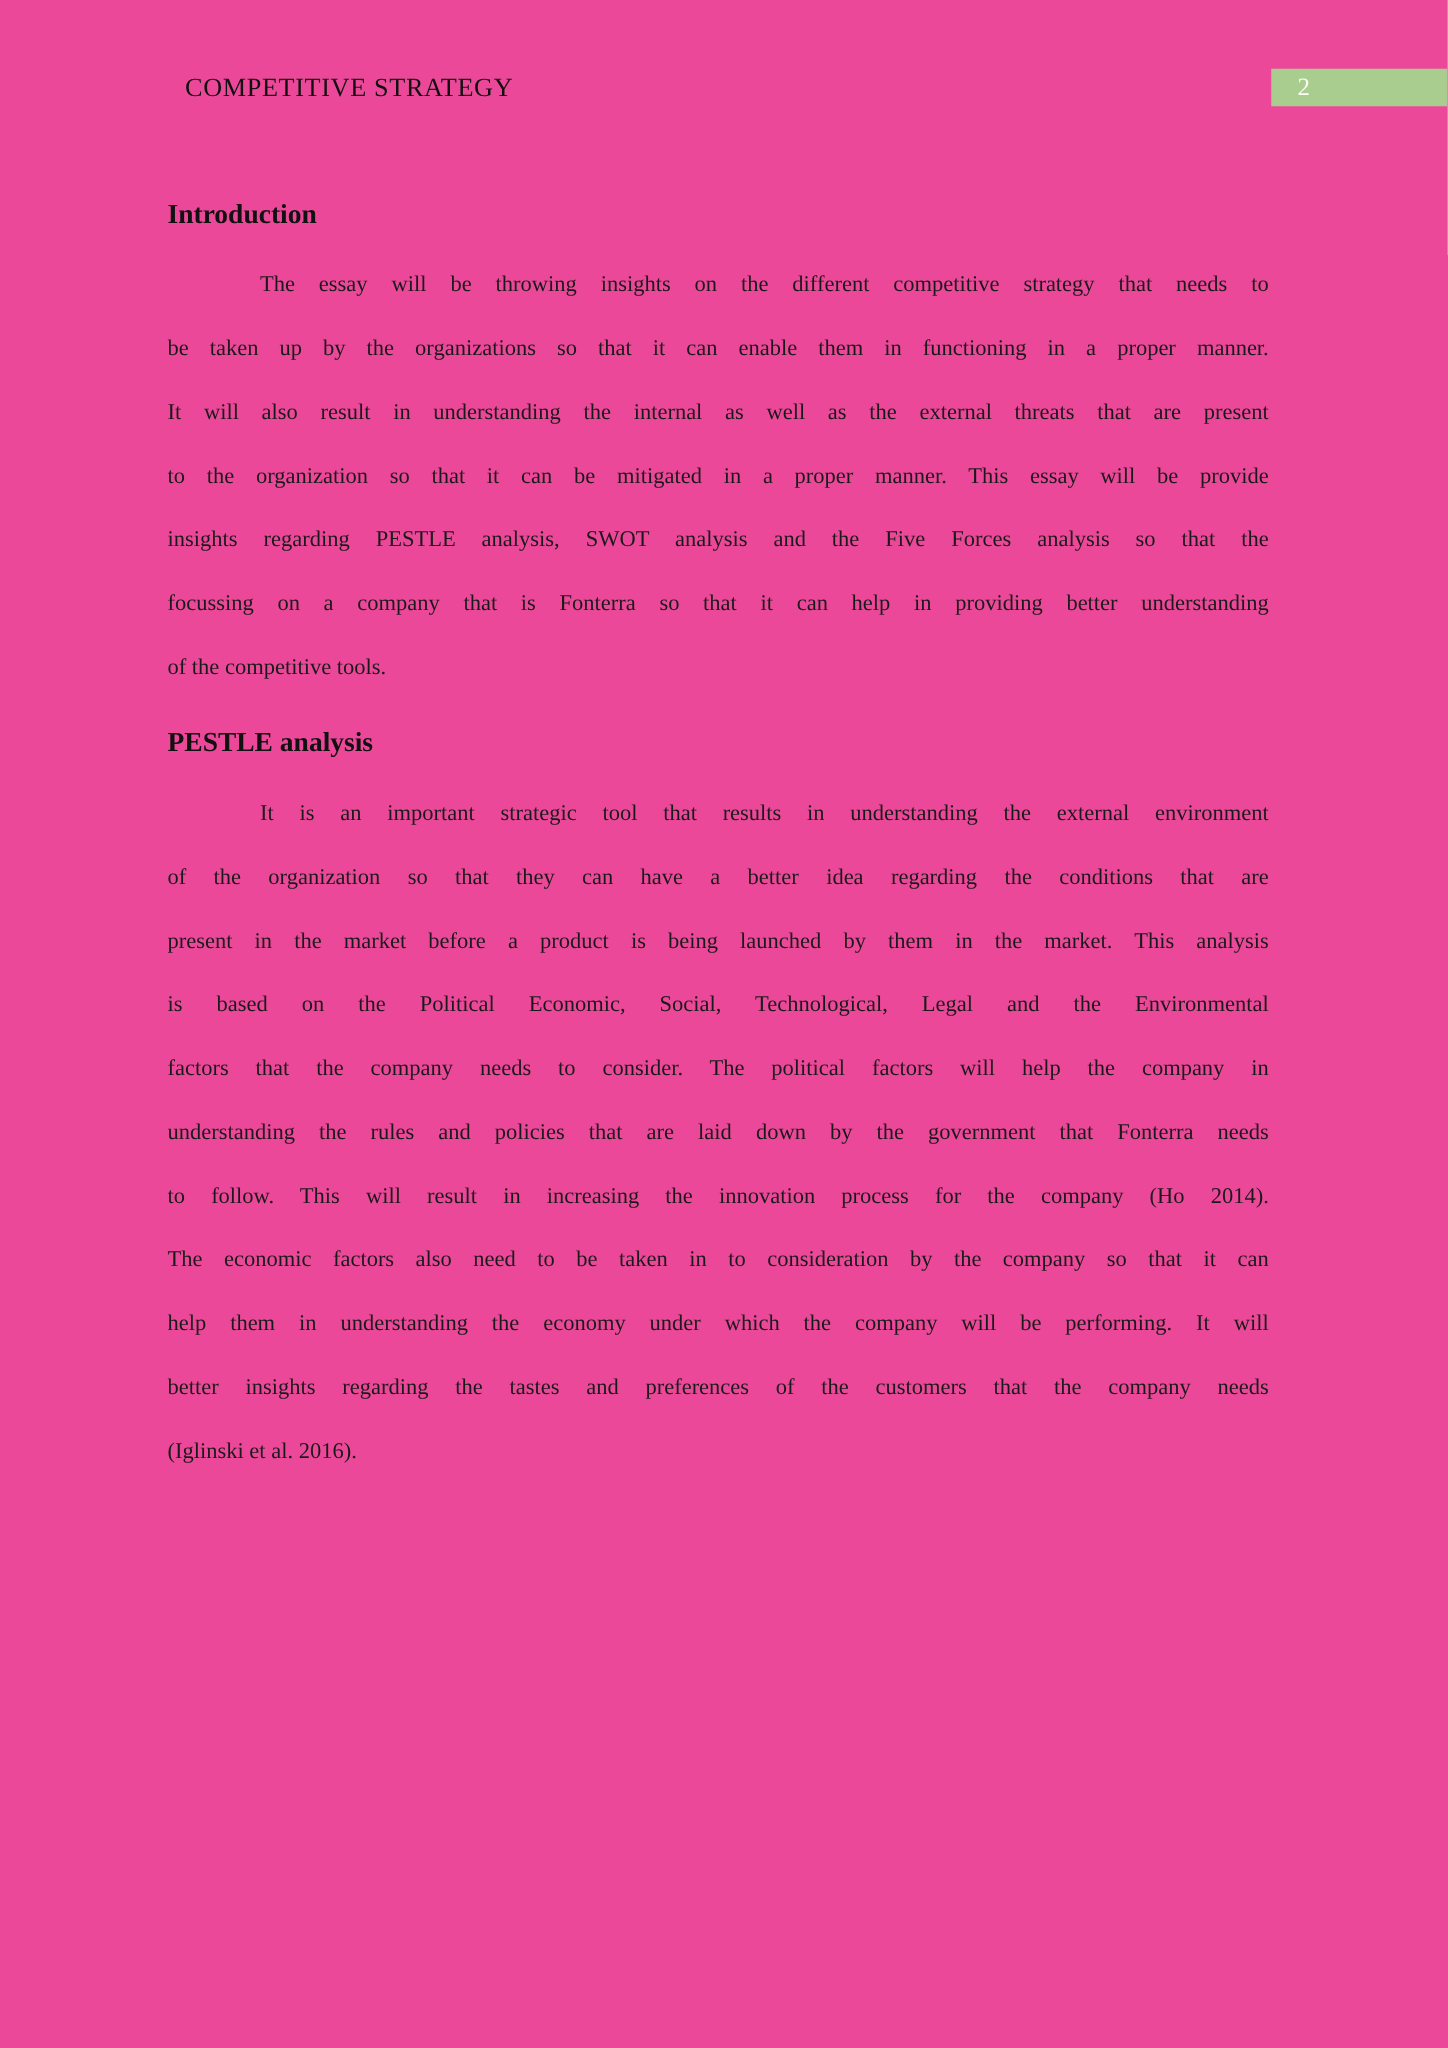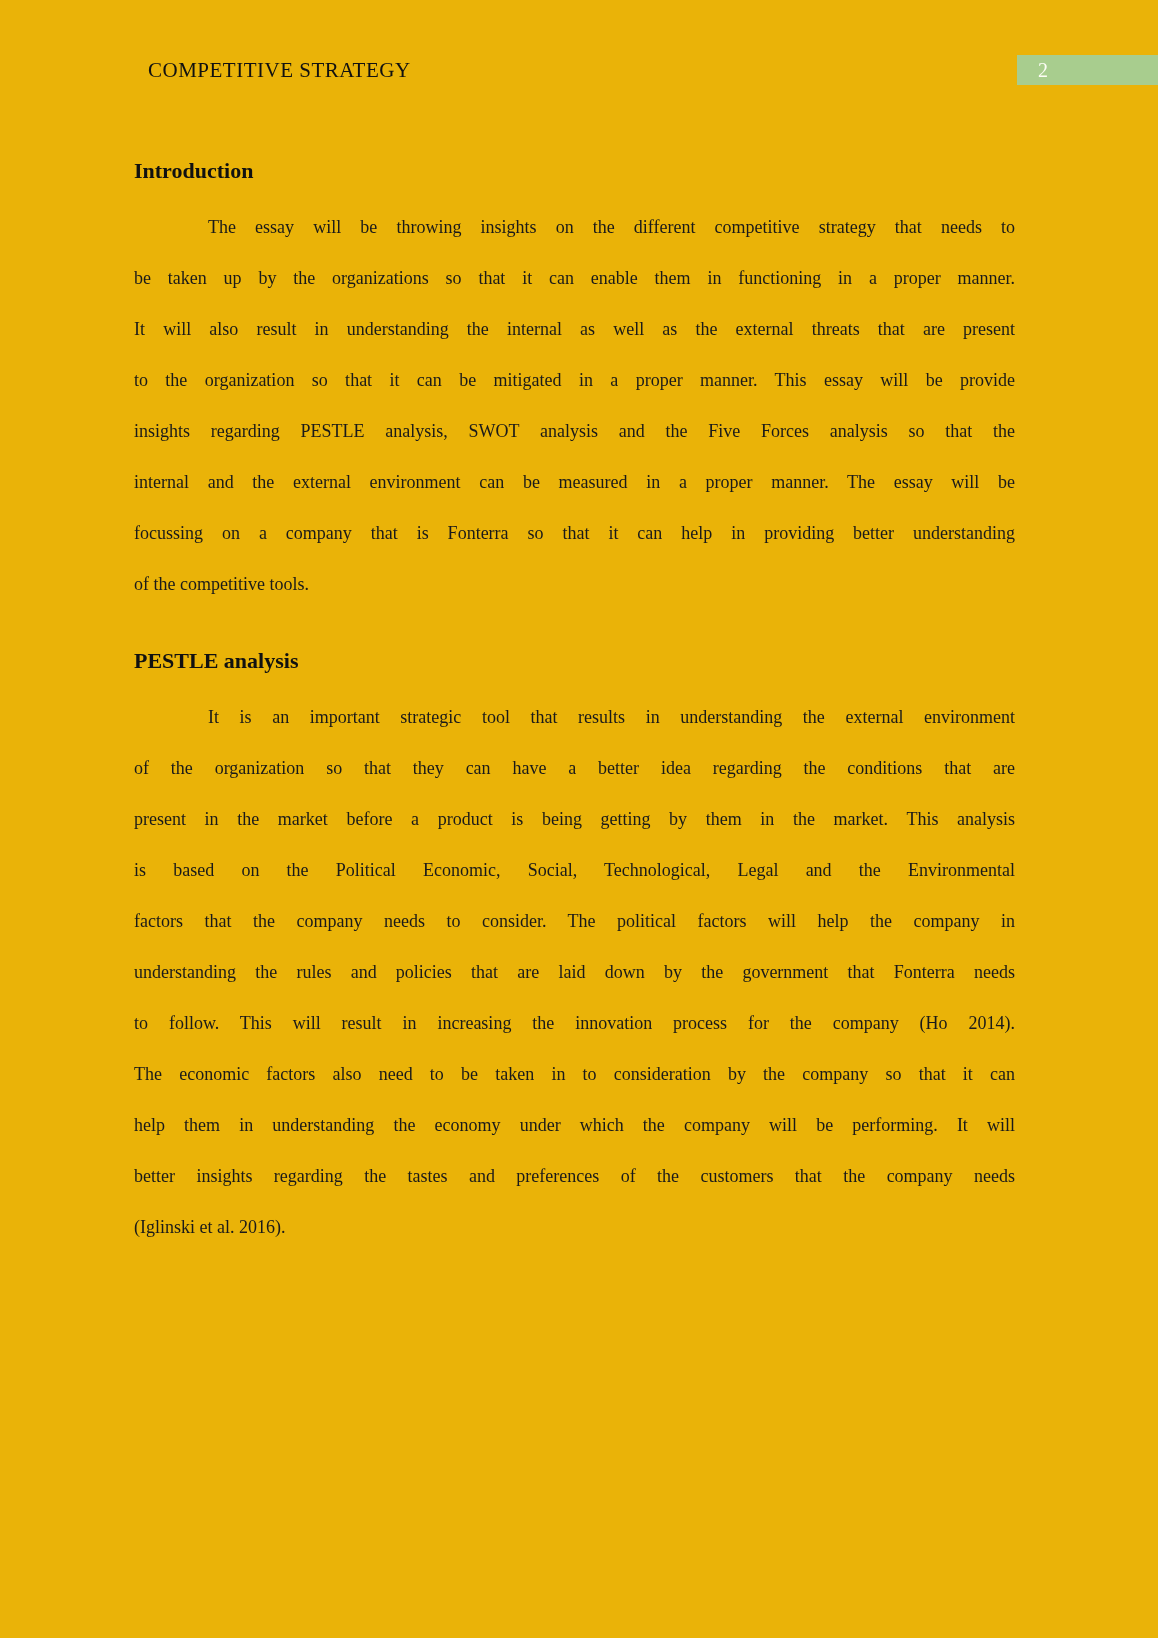--- a/index.html
+++ b/index.html
@@ -5,21 +5,21 @@
   html, body { margin: 0; padding: 0; }
   body {
     width: 1158px; height: 1638px;
     background: #ffffff;
     font-family: "Liberation Serif", "DejaVu Serif", serif;
     color: #1a1a1a;
   }
   .page {
     position: relative;
     width: 1158px; height: 1638px;
-    background: #eab308;
+    background: #ec4899;
     overflow: hidden;
   }
   .running-head {
     position: absolute;
     top: 56px; left: 148px;
     font-size: 21px;
     line-height: 28px;
     color: #111111;
     letter-spacing: 0.5px;
     white-space: nowrap;
@@ -43,21 +43,21 @@
     width: 881px;
   }
   .section-heading {
     margin: 0;
     font-size: 22px;
     line-height: 30px;
     font-weight: bold;
     color: #111111;
   }
   .heading-intro   { margin-top: 156px; }
-  .heading-pestle  { margin-top: 36px; }
+  .heading-pestle  { margin-top: 20px; }
   .paragraph { margin-top: 16px; }
   .line {
     height: 51px;
     line-height: 51px;
     font-size: 18px;
     text-align: justify;
     text-align-last: justify;
     overflow: hidden;
     white-space: nowrap;
   }
@@ -78,31 +78,30 @@
   <div class="content">
 
     <h2 class="section-heading heading-intro">Introduction</h2>
 
     <div class="paragraph">
         <div class="line first">The essay will be throwing insights on the different competitive strategy that needs to</div>
         <div class="line">be taken up by the organizations so that it can enable them in functioning in a proper manner.</div>
         <div class="line">It will also result in understanding the internal as well as the external threats that are present</div>
         <div class="line">to the organization so that it can be mitigated in a proper manner. This essay will be provide</div>
         <div class="line">insights regarding PESTLE analysis, SWOT analysis and the Five Forces analysis so that the</div>
-        <div class="line">internal and the external environment can be measured in a proper manner. The essay will be</div>
         <div class="line">focussing on a company that is Fonterra so that it can help in providing better understanding</div>
         <div class="line last">of the competitive tools.</div>
       </div>
 
     <h2 class="section-heading heading-pestle">PESTLE analysis</h2>
 
     <div class="paragraph">
         <div class="line first">It is an important strategic tool that results in understanding the external environment</div>
         <div class="line">of the organization so that they can have a better idea regarding the conditions that are</div>
-        <div class="line">present in the market before a product is being getting by them in the market. This analysis</div>
+        <div class="line">present in the market before a product is being launched by them in the market. This analysis</div>
         <div class="line">is based on the Political Economic, Social, Technological, Legal and the Environmental</div>
         <div class="line">factors that the company needs to consider. The political factors will help the company in</div>
         <div class="line">understanding the rules and policies that are laid down by the government that Fonterra needs</div>
         <div class="line">to follow. This will result in increasing the innovation process for the company (Ho 2014).</div>
         <div class="line">The economic factors also need to be taken in to consideration by the company so that it can</div>
         <div class="line">help them in understanding the economy under which the company will be performing. It will</div>
         <div class="line">better insights regarding the tastes and preferences of the customers that the company needs</div>
         <div class="line last">(Iglinski et al. 2016).</div>
       </div>
 

